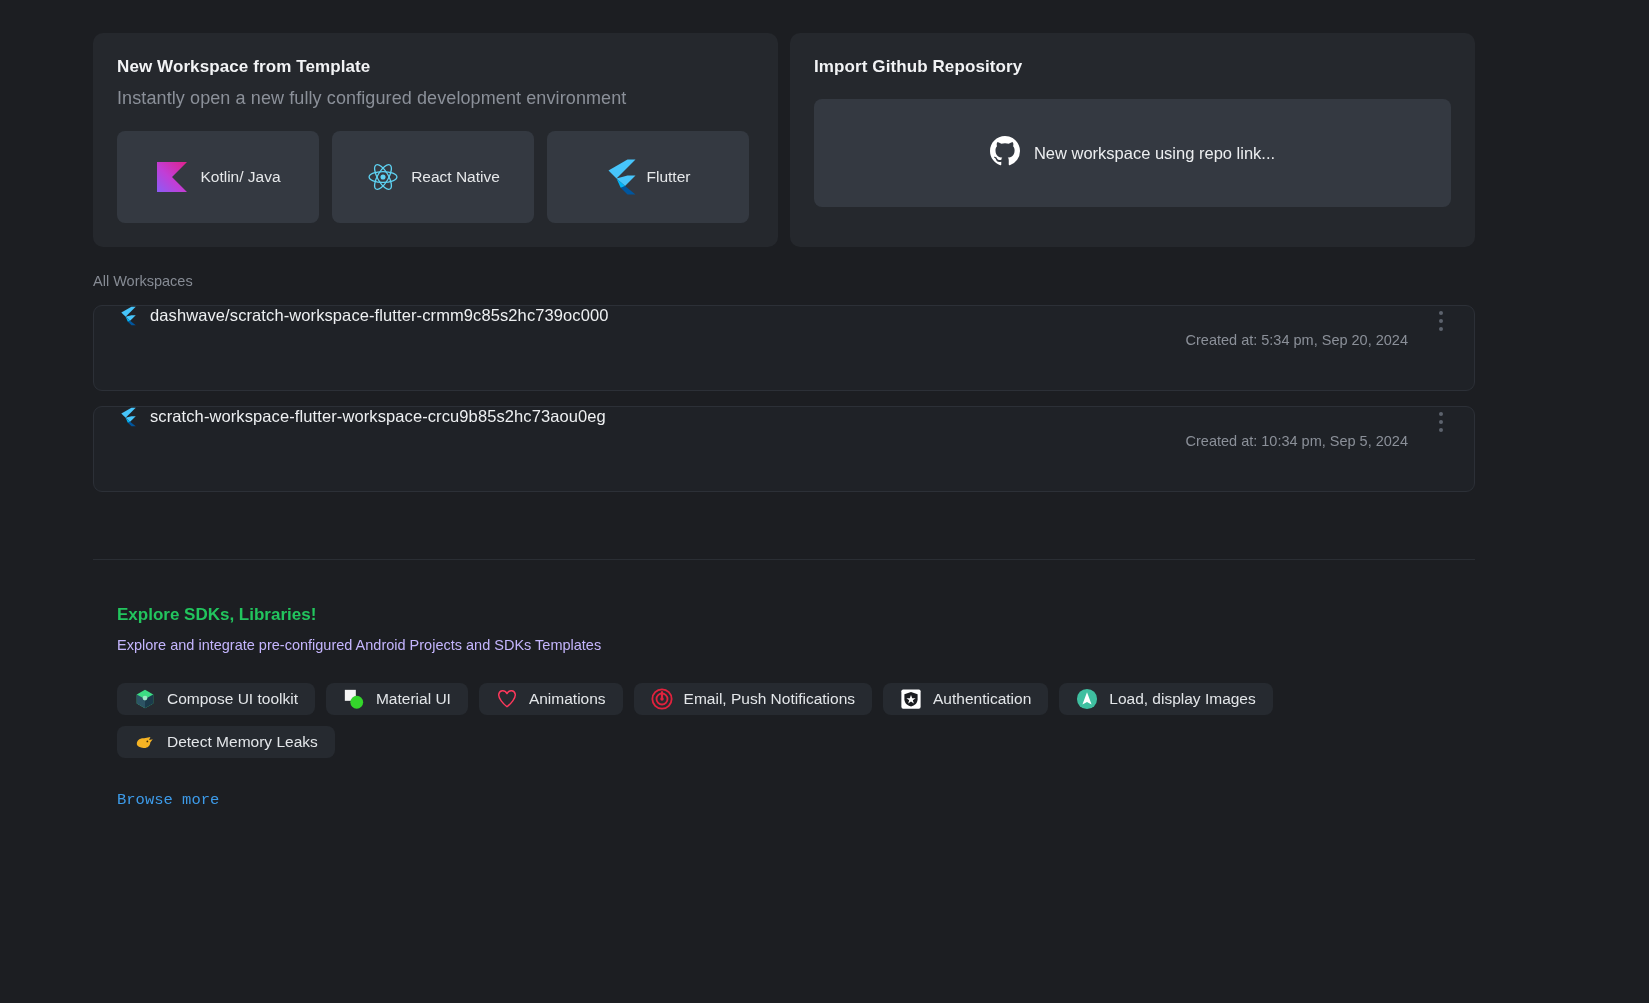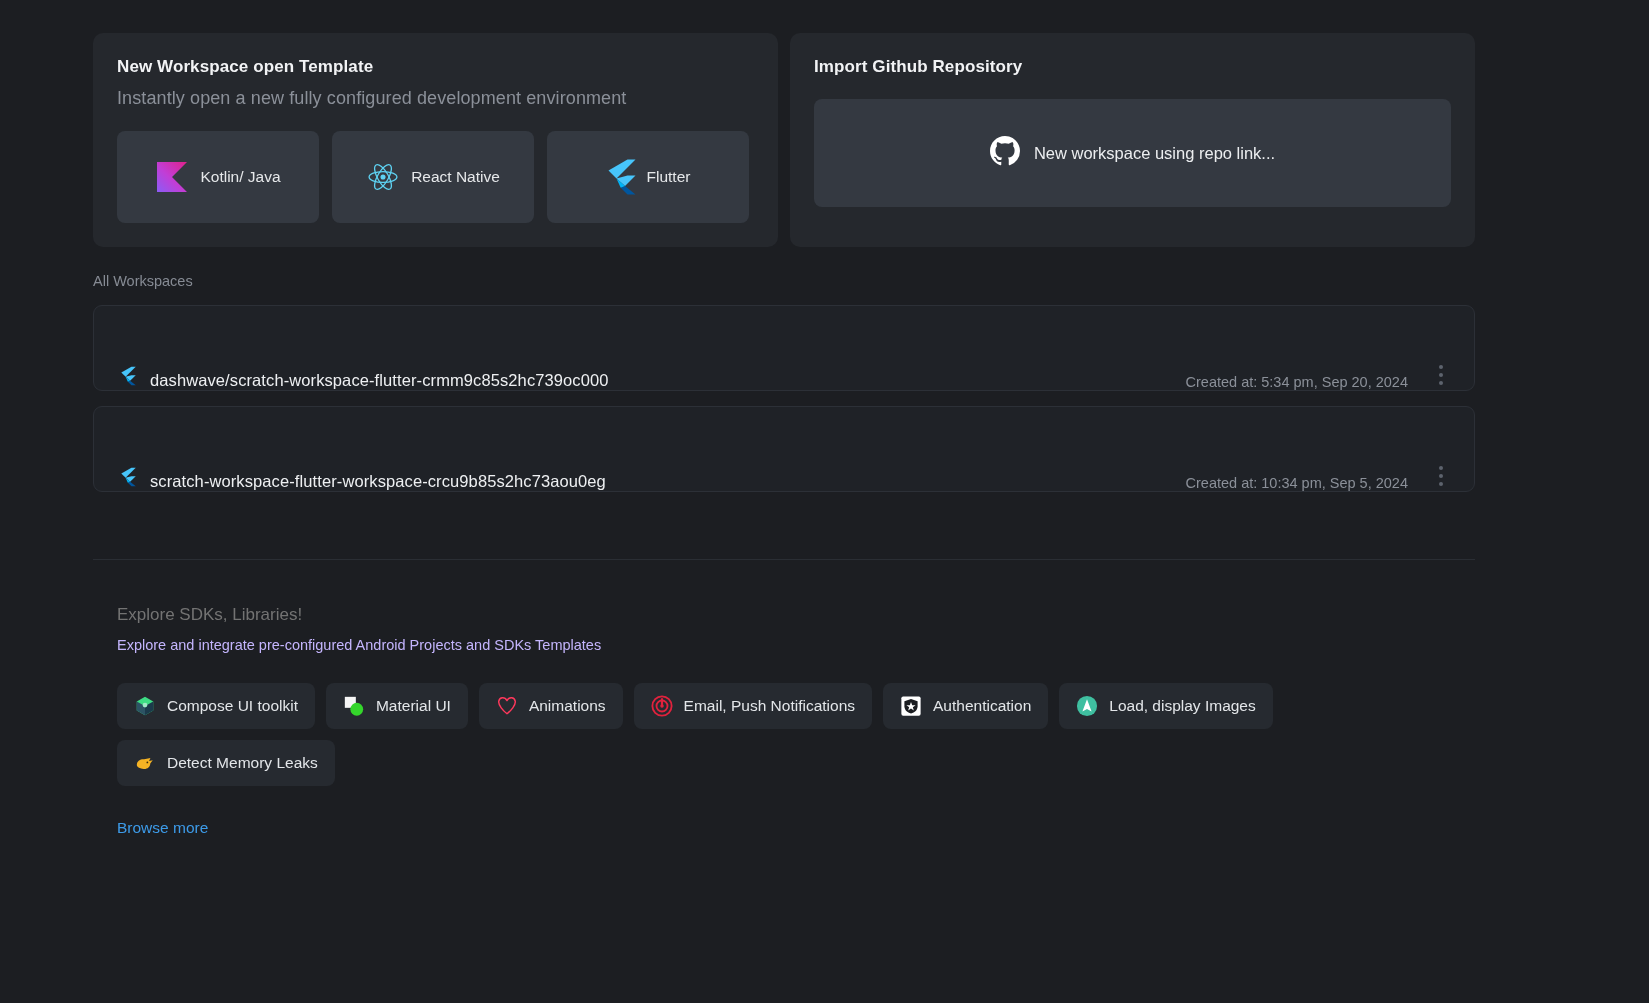--- a/index.html
+++ b/index.html
@@ -80,21 +80,21 @@
     font-size: 14.5px;
     color: #868b94;
   }
   .ws-list { position: absolute; left: 93px; top: 305px; width: 1382px; }
   .ws-row {
     height: 86px;
     background: #1f2227;
     border: 1px solid #2c3037;
     border-radius: 9px;
     display: flex;
-    align-items: flex-end;
+    align-items: flex-start;
     padding: 0 22px 0 26px;
     margin-bottom: 15px;
     cursor: pointer;
   }
   .ws-name {
     font-size: 16.5px;
     color: #eef0f2;
     margin-left: 14px;
     letter-spacing: .1px;
     flex: 1 1 auto;
@@ -120,60 +120,61 @@
   
   .divider {
     position: absolute;
     left: 93px; top: 559px;
     width: 1382px; height: 1px;
     background: #2a2e34;
   }
 
   
   .explore { position: absolute; left: 117px; top: 605px; width: 1360px; }
-  .explore-title { font-size: 17px; font-weight: normal; color: #737373; }
+  .explore-title { font-size: 17px; font-weight: bold; color: #22c55e; }
   .explore-sub { margin-top: 12px; font-size: 14.5px; color: #c4b5fd; }
 
   .chips {
     margin-top: 30px;
     display: flex;
     flex-wrap: wrap;
     gap: 11px;
     max-width: 1180px;
   }
   .chip {
-    height: 46px;
+    height: 32px;
     background: #262a30;
     border-radius: 8px;
     display: inline-flex;
     align-items: center;
     gap: 11px;
     padding: 0 17px;
     cursor: pointer;
   }
   .chip-label { font-size: 15.5px; color: #e3e6e9; white-space: nowrap; }
   .chip-ico { width: 22px; height: 22px; display:flex; align-items:center; justify-content:center; flex: 0 0 auto;}
 
   .browse {
     margin-top: 33px;
     display: inline-block;
     font-size: 15.5px;
     color: #3d9be9;
     cursor: pointer;
+    font-family: Liberation Mono, monospace;
   }
 </style>
 </head>
 <body>
 
 <div class="page">
 
   <div class="top-row">
 
     <div class="card">
-      <div class="card-title">New Workspace open Template</div>
+      <div class="card-title">New Workspace from Template</div>
       <div class="card-sub">Instantly open a new fully configured development environment</div>
 
       <div class="tiles">
 
         <div class="tile">
           <span class="tile-ico">
             <svg width="34" height="34" viewBox="0 0 34 34">
               <defs>
                 <linearGradient id="kgrad" x1="0" y1="1" x2="1" y2="0">
                   <stop offset="0%" stop-color="#8b5cf6"></stop>

